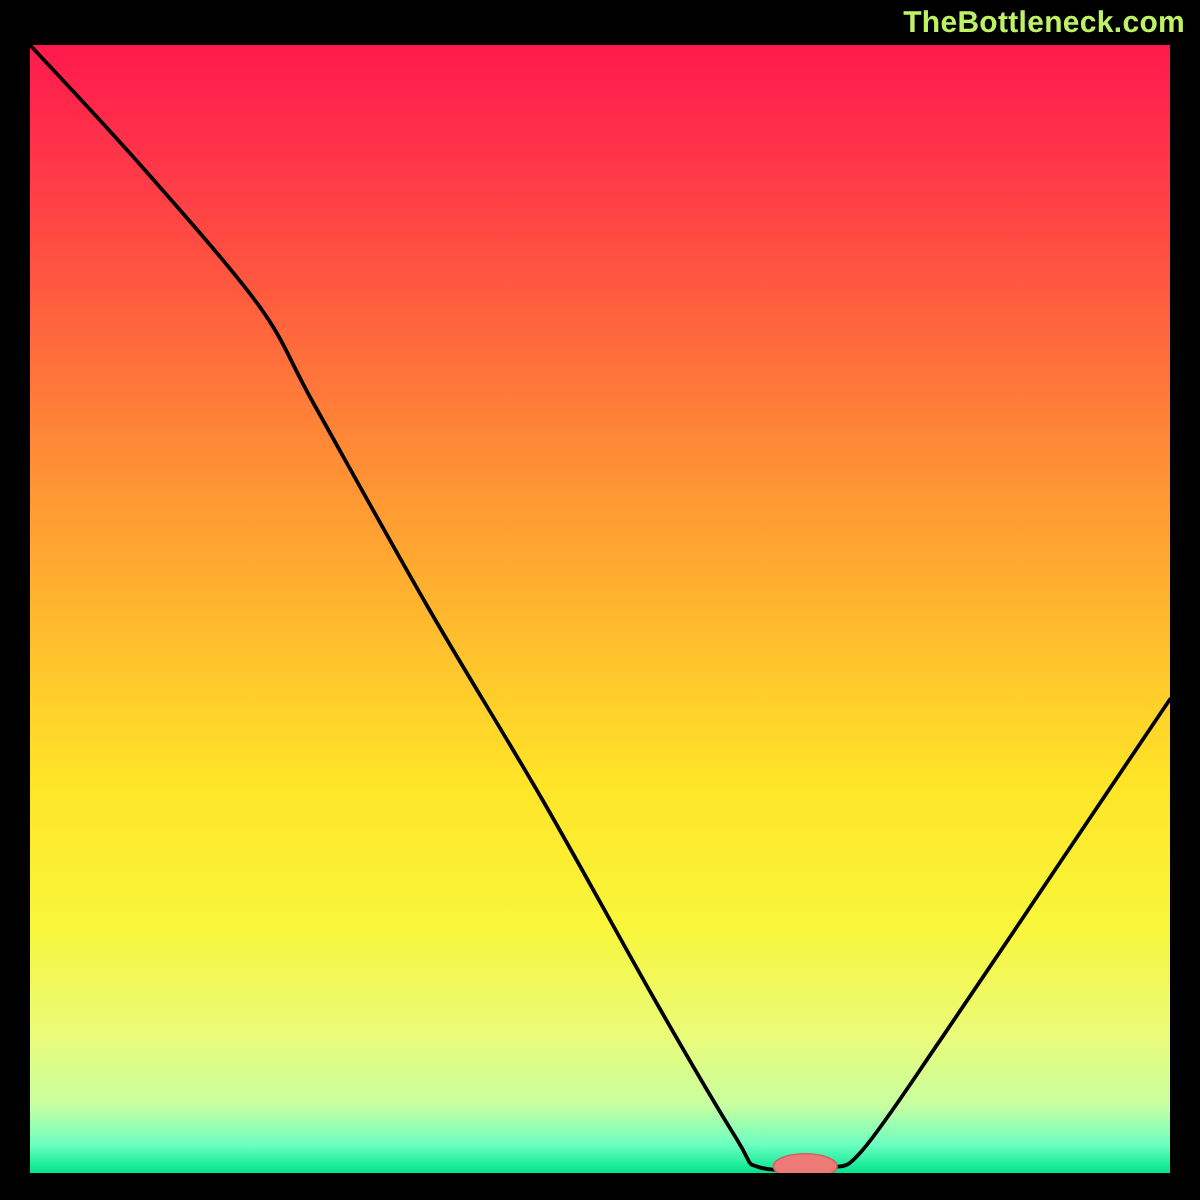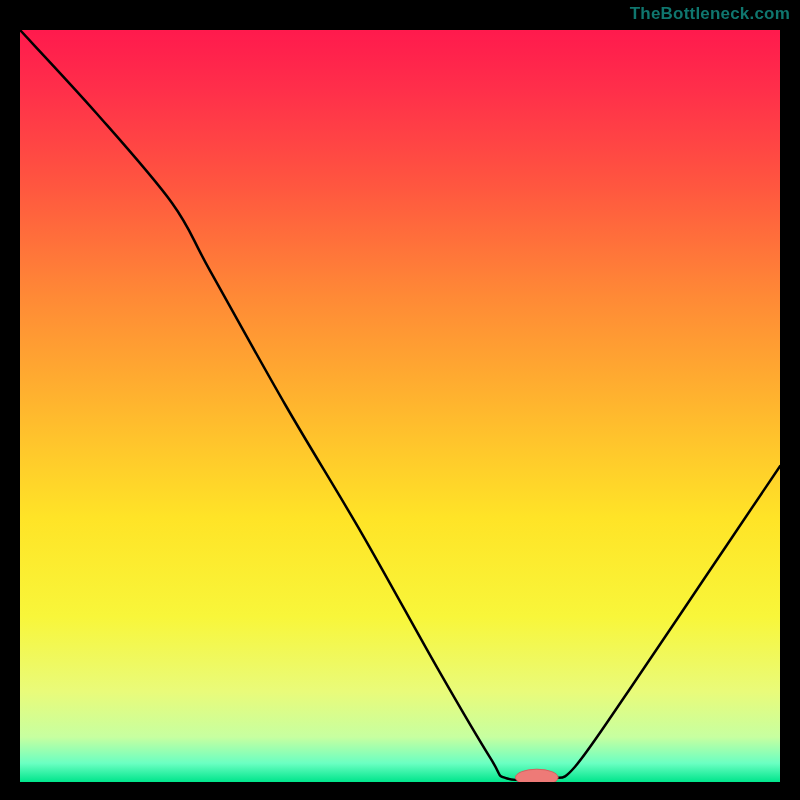--- a/index.html
+++ b/index.html
@@ -16,23 +16,23 @@
     left: 0;
     top: 0;
     width: 800px;
     height: 800px;
     box-sizing: border-box;
   }
   .watermark {
     position: absolute;
     top: 4px;
     right: 10px;
-    font-size: 17px;
+    font-size: 20px;
     font-weight: 600;
-    color: #0f766e;
+    color: #bef264;
     letter-spacing: 0.2px;
     user-select: none;
   }
   .plot-area {
     position: absolute;
     left: 20px;
     top: 30px;
     width: 760px;
     height: 752px;
     overflow: hidden;

